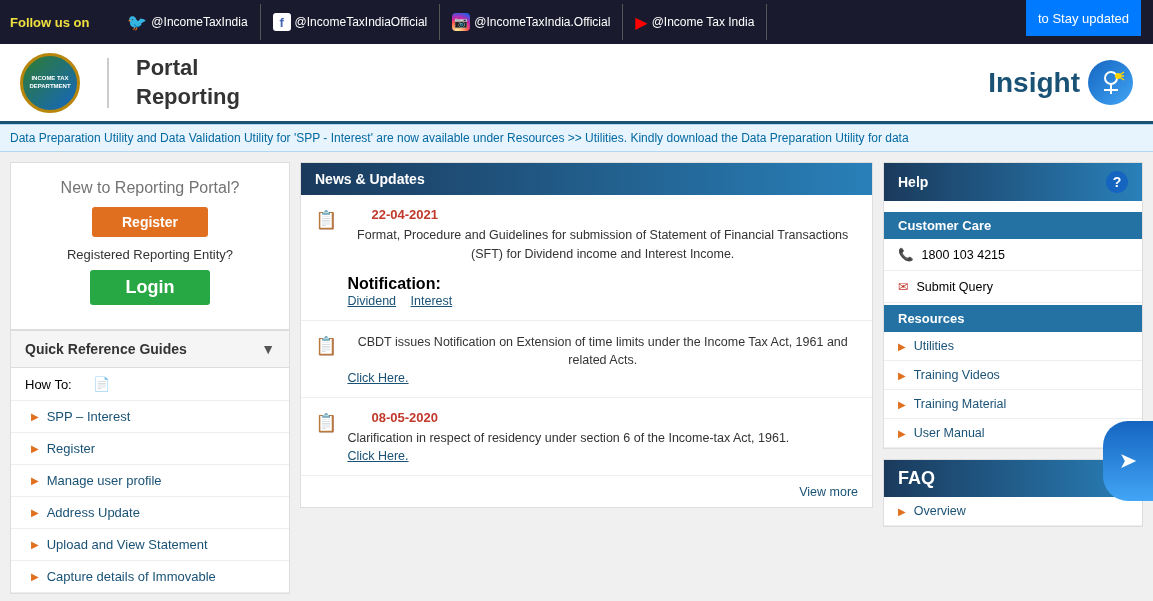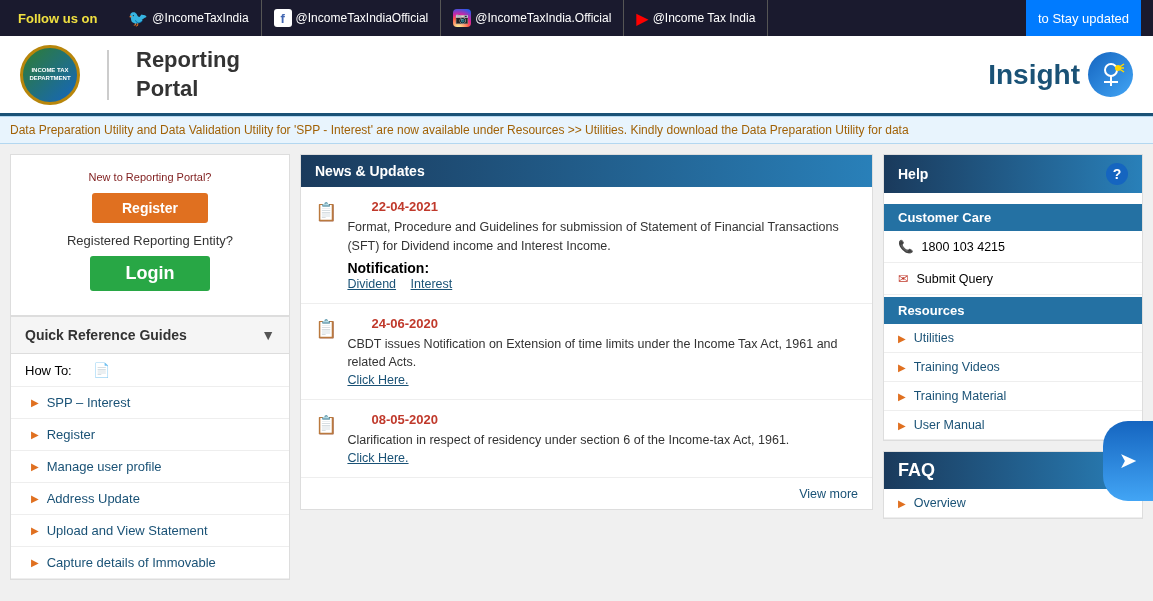--- a/index.html
+++ b/index.html
@@ -4,24 +4,24 @@
   <style>
     * { margin: 0; padding: 0; box-sizing: border-box; }
     body { font-family: Arial, sans-serif; font-size: 13px; background: #f0f0f0; width: 1153px; overflow-x: hidden; }
 
     
     .social-bar {
       background: #1a1a2e;
       color: #fff;
       display: flex;
       align-items: center;
-      padding: 0 18px;
-      height: 36px;
+      padding: 0 10px;
+      height: 44px;
       font-size: 13px;
-      gap: 15px;
+      gap: 22px;
       position: relative;
       overflow: hidden;
     }
     .social-bar .follow-text { color: #f0e040; font-weight: bold; margin-right: 4px; }
     .social-bar .social-links { display: flex; align-items: center; gap: 0; }
     .social-link {
       display: flex; align-items: center; gap: 4px;
       padding: 0 12px;
       border-right: 1px solid #555;
       color: #fff;
@@ -58,21 +58,21 @@
     .insight-logo { margin-left: auto; font-size: 28px; font-weight: bold; color: #1a5276; display: flex; align-items: center; gap: 8px; }
     .insight-icon { width: 45px; height: 45px; background: linear-gradient(135deg, #1565c0, #42a5f5); border-radius: 50%; display: flex; align-items: center; justify-content: center; }
 
     
     .ticker {
       background: #e8f4fd;
       border-top: 1px solid #b3d7f0;
       border-bottom: 1px solid #b3d7f0;
       padding: 6px 10px;
       font-size: 12px;
-      color: #a16207;
+      color: #0369a1;
       white-space: nowrap;
       overflow: hidden;
     }
 
     
     .main-layout {
       display: flex;
       gap: 0;
       padding: 10px;
       align-items: flex-start;
@@ -84,21 +84,21 @@
       min-width: 280px;
       background: #fff;
       border: 1px solid #ddd;
     }
 
     .register-section {
       padding: 16px;
       text-align: center;
       border-bottom: 1px solid #ddd;
     }
-    .register-section .new-text { font-size: 11px; color: #7f1d1d; margin-bottom: 10px; }
+    .register-section .new-text { font-size: 16px; color: #737373; margin-bottom: 10px; }
     .btn-register {
       background: #e07020;
       color: #fff;
       border: none;
       padding: 7px 30px;
       font-size: 14px;
       font-weight: bold;
       cursor: pointer;
       border-radius: 3px;
       display: block;
@@ -174,22 +174,22 @@
 
     
     .news-item {
       padding: 12px 14px;
       border-bottom: 1px solid #eee;
       display: flex;
       gap: 10px;
     }
     .news-icon { color: #1a5276; font-size: 18px; margin-top: 2px; flex-shrink: 0; }
     .news-date { font-weight: bold; color: #c0392b; font-size: 13px; margin-bottom: 4px; margin-left: 24px; }
-    .news-text { font-size: 12.5px; color: #333; line-height: 1.5; }
-    .news-notif { font-weight: bold; font-size: 14px; margin-top: 4px; }
+    .news-text { font-size: 12.5px; color: #333; line-height: 1.5; text-align: center; }
+    .news-notif { font-weight: bold; font-size: 16px; margin-top: 11px; }
     .news-link { color: #1a5276; text-decoration: underline; cursor: pointer; font-size: 12.5px; }
     .view-more-row {
       padding: 8px 14px;
       text-align: right;
     }
     .view-more-link { color: #1a5276; cursor: pointer; font-size: 12.5px; }
 
     
     .right-sidebar {
       width: 260px;
@@ -314,22 +314,22 @@
   <div class="stay-updated">to Stay updated</div>
 </div>
 
 <div class="header">
   <div class="logo-area">
     <div class="logo-circle">
       <span style="font-size:6px;line-height:1.2;padding:4px;">INCOME TAX DEPARTMENT</span>
     </div>
     <div class="divider-v"></div>
     <div class="portal-title">
+      <div>Portal</div>
       <div>Reporting</div>
-      <div>Portal</div>
     </div>
   </div>
   <div class="insight-logo">
     <span>Insight</span>
     <div class="insight-icon">
       <svg width="30" height="30" viewBox="0 0 30 30">
         <circle cx="15" cy="10" r="6" fill="none" stroke="#fff" stroke-width="2"></circle>
         <line x1="15" y1="16" x2="15" y2="26" stroke="#fff" stroke-width="2"></line>
         <line x1="8" y1="22" x2="22" y2="22" stroke="#fff" stroke-width="2"></line>
         <circle cx="22" cy="8" r="3" fill="#ffd700"></circle>
@@ -404,21 +404,20 @@
           <div class="news-notif">Notification:</div>
           <span class="news-link">Dividend</span>
           <span>&nbsp;&nbsp;</span>
           <span class="news-link">Interest</span>
         </div>
       </div>
 
       <div class="news-item">
         <span class="news-icon">📋</span>
         <div>
-          <div class="news-date">24-06-2020</div>
           <div class="news-text">CBDT issues Notification on Extension of time limits under the Income Tax Act, 1961 and related Acts.</div>
           <div><span class="news-link">Click Here.</span></div>
         </div>
       </div>
 
       <div class="news-item">
         <span class="news-icon">📋</span>
         <div>
           <div class="news-date">08-05-2020</div>
           <div class="news-text">Clarification in respect of residency under section 6 of the Income-tax Act, 1961.</div>

